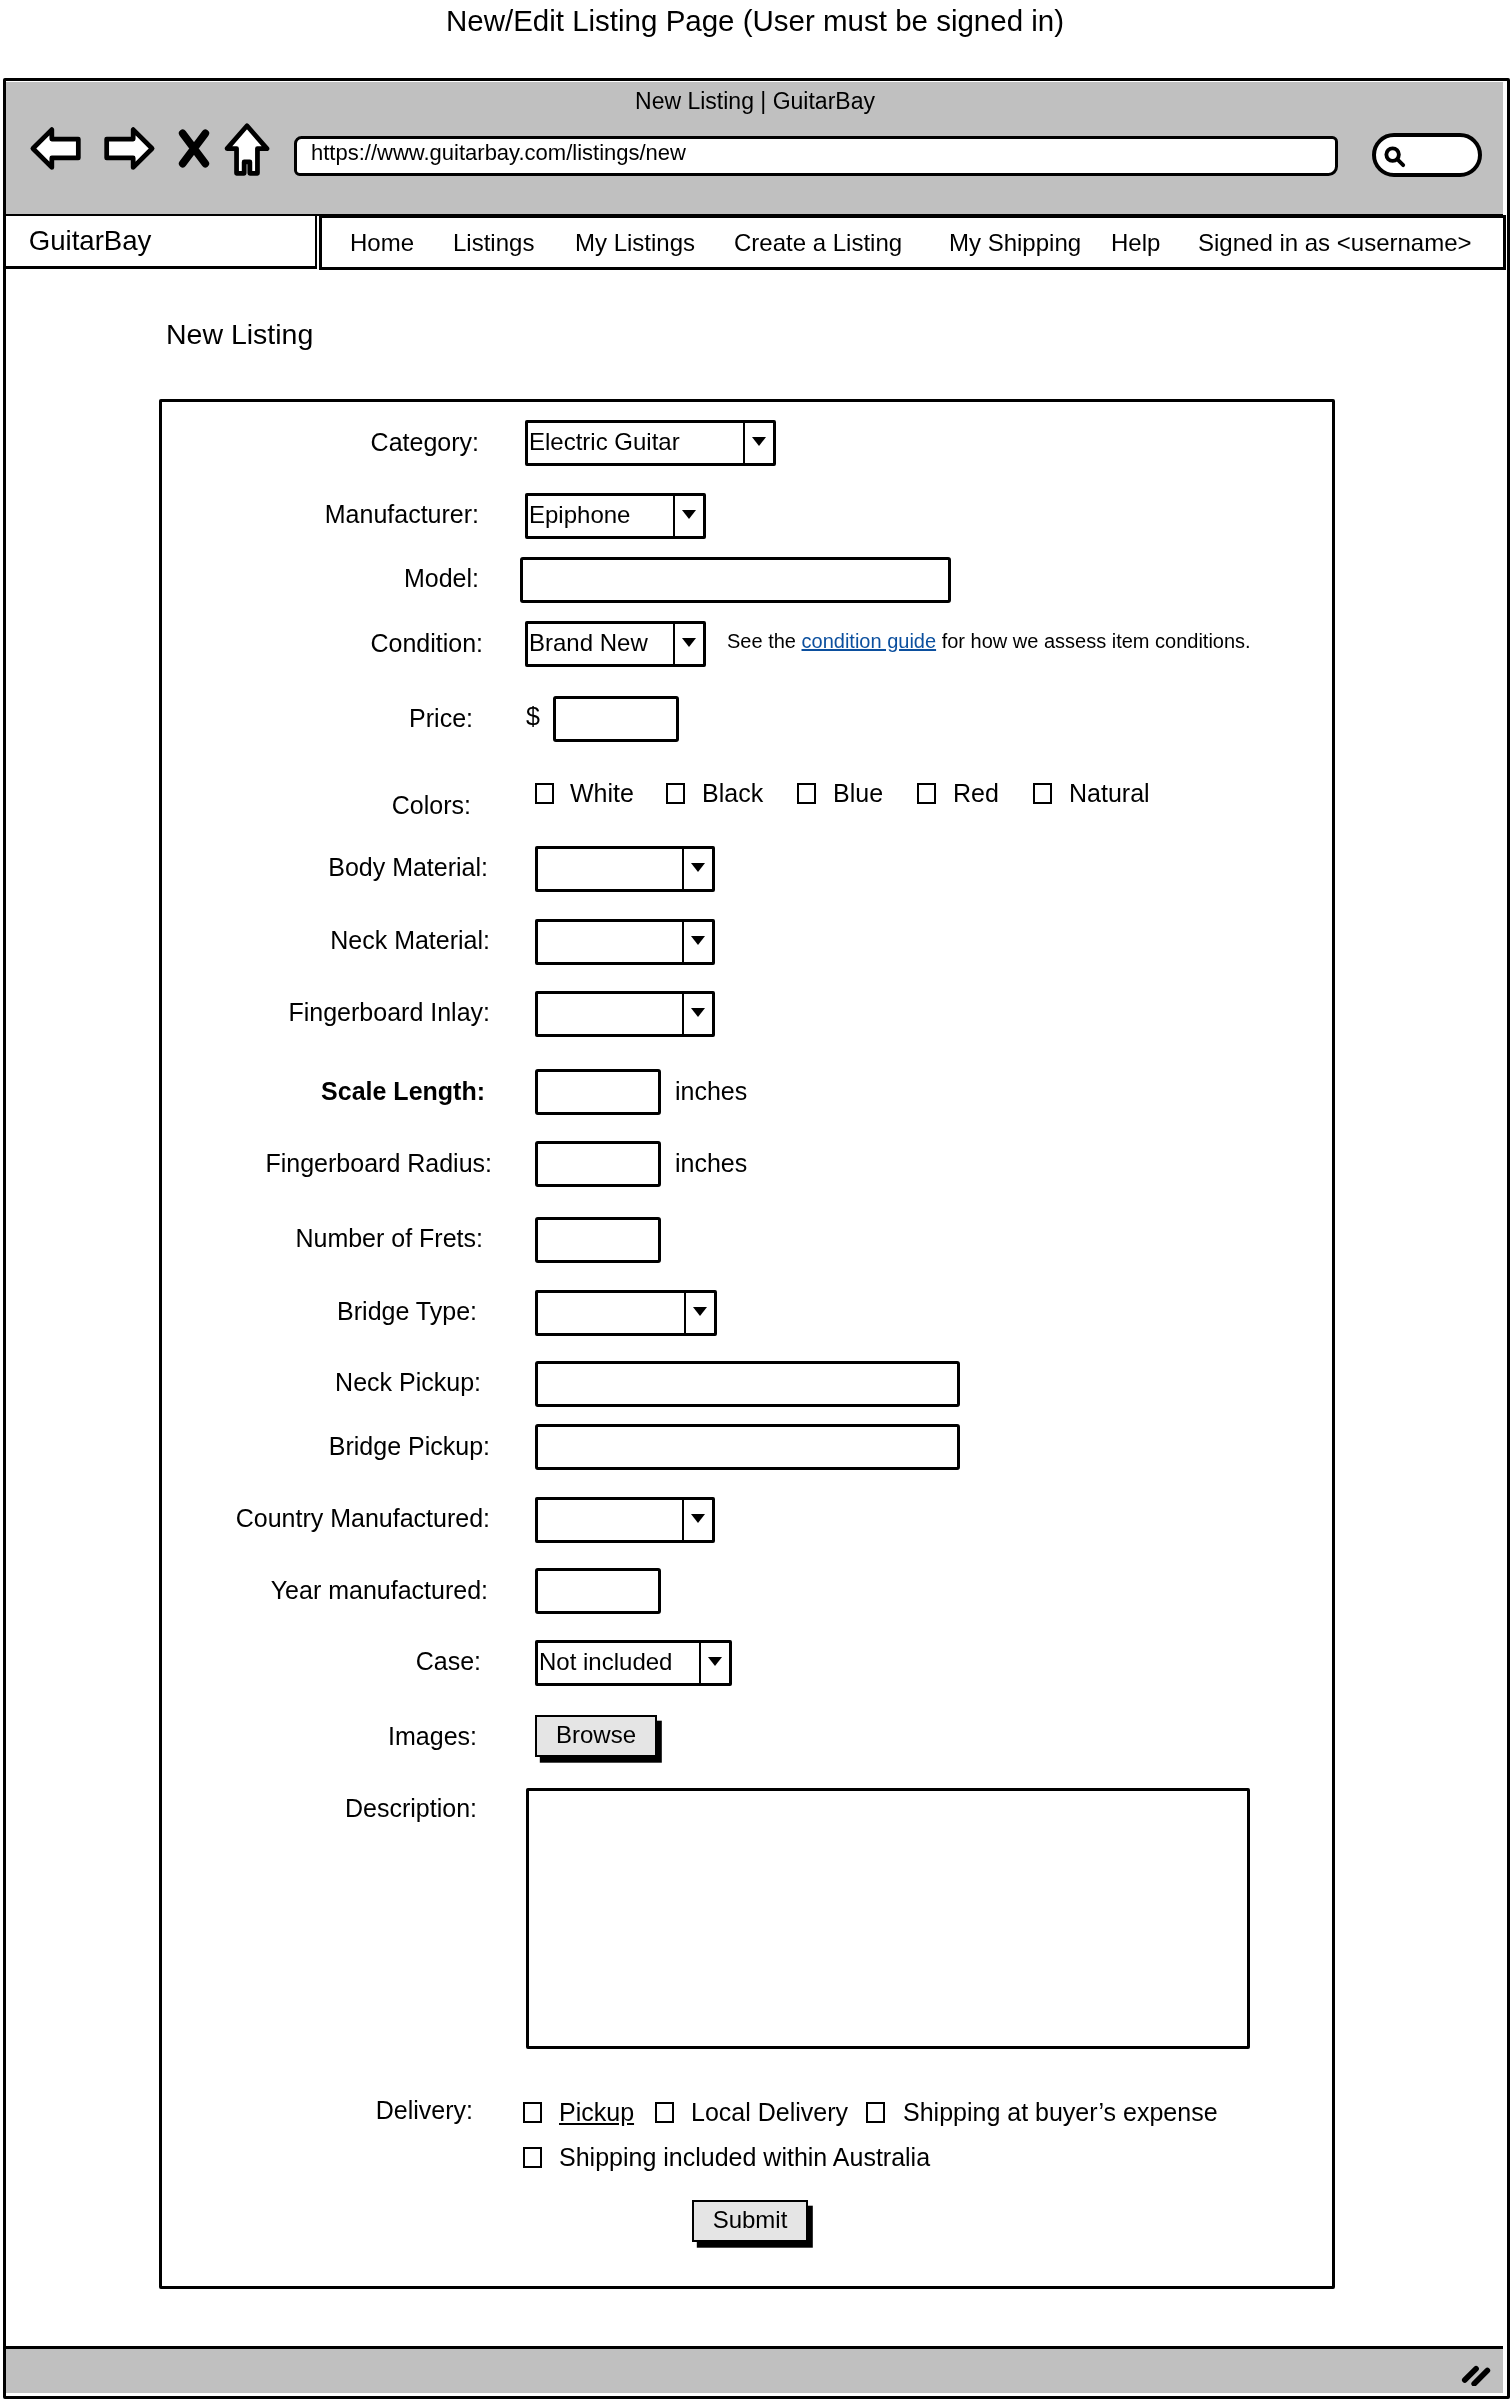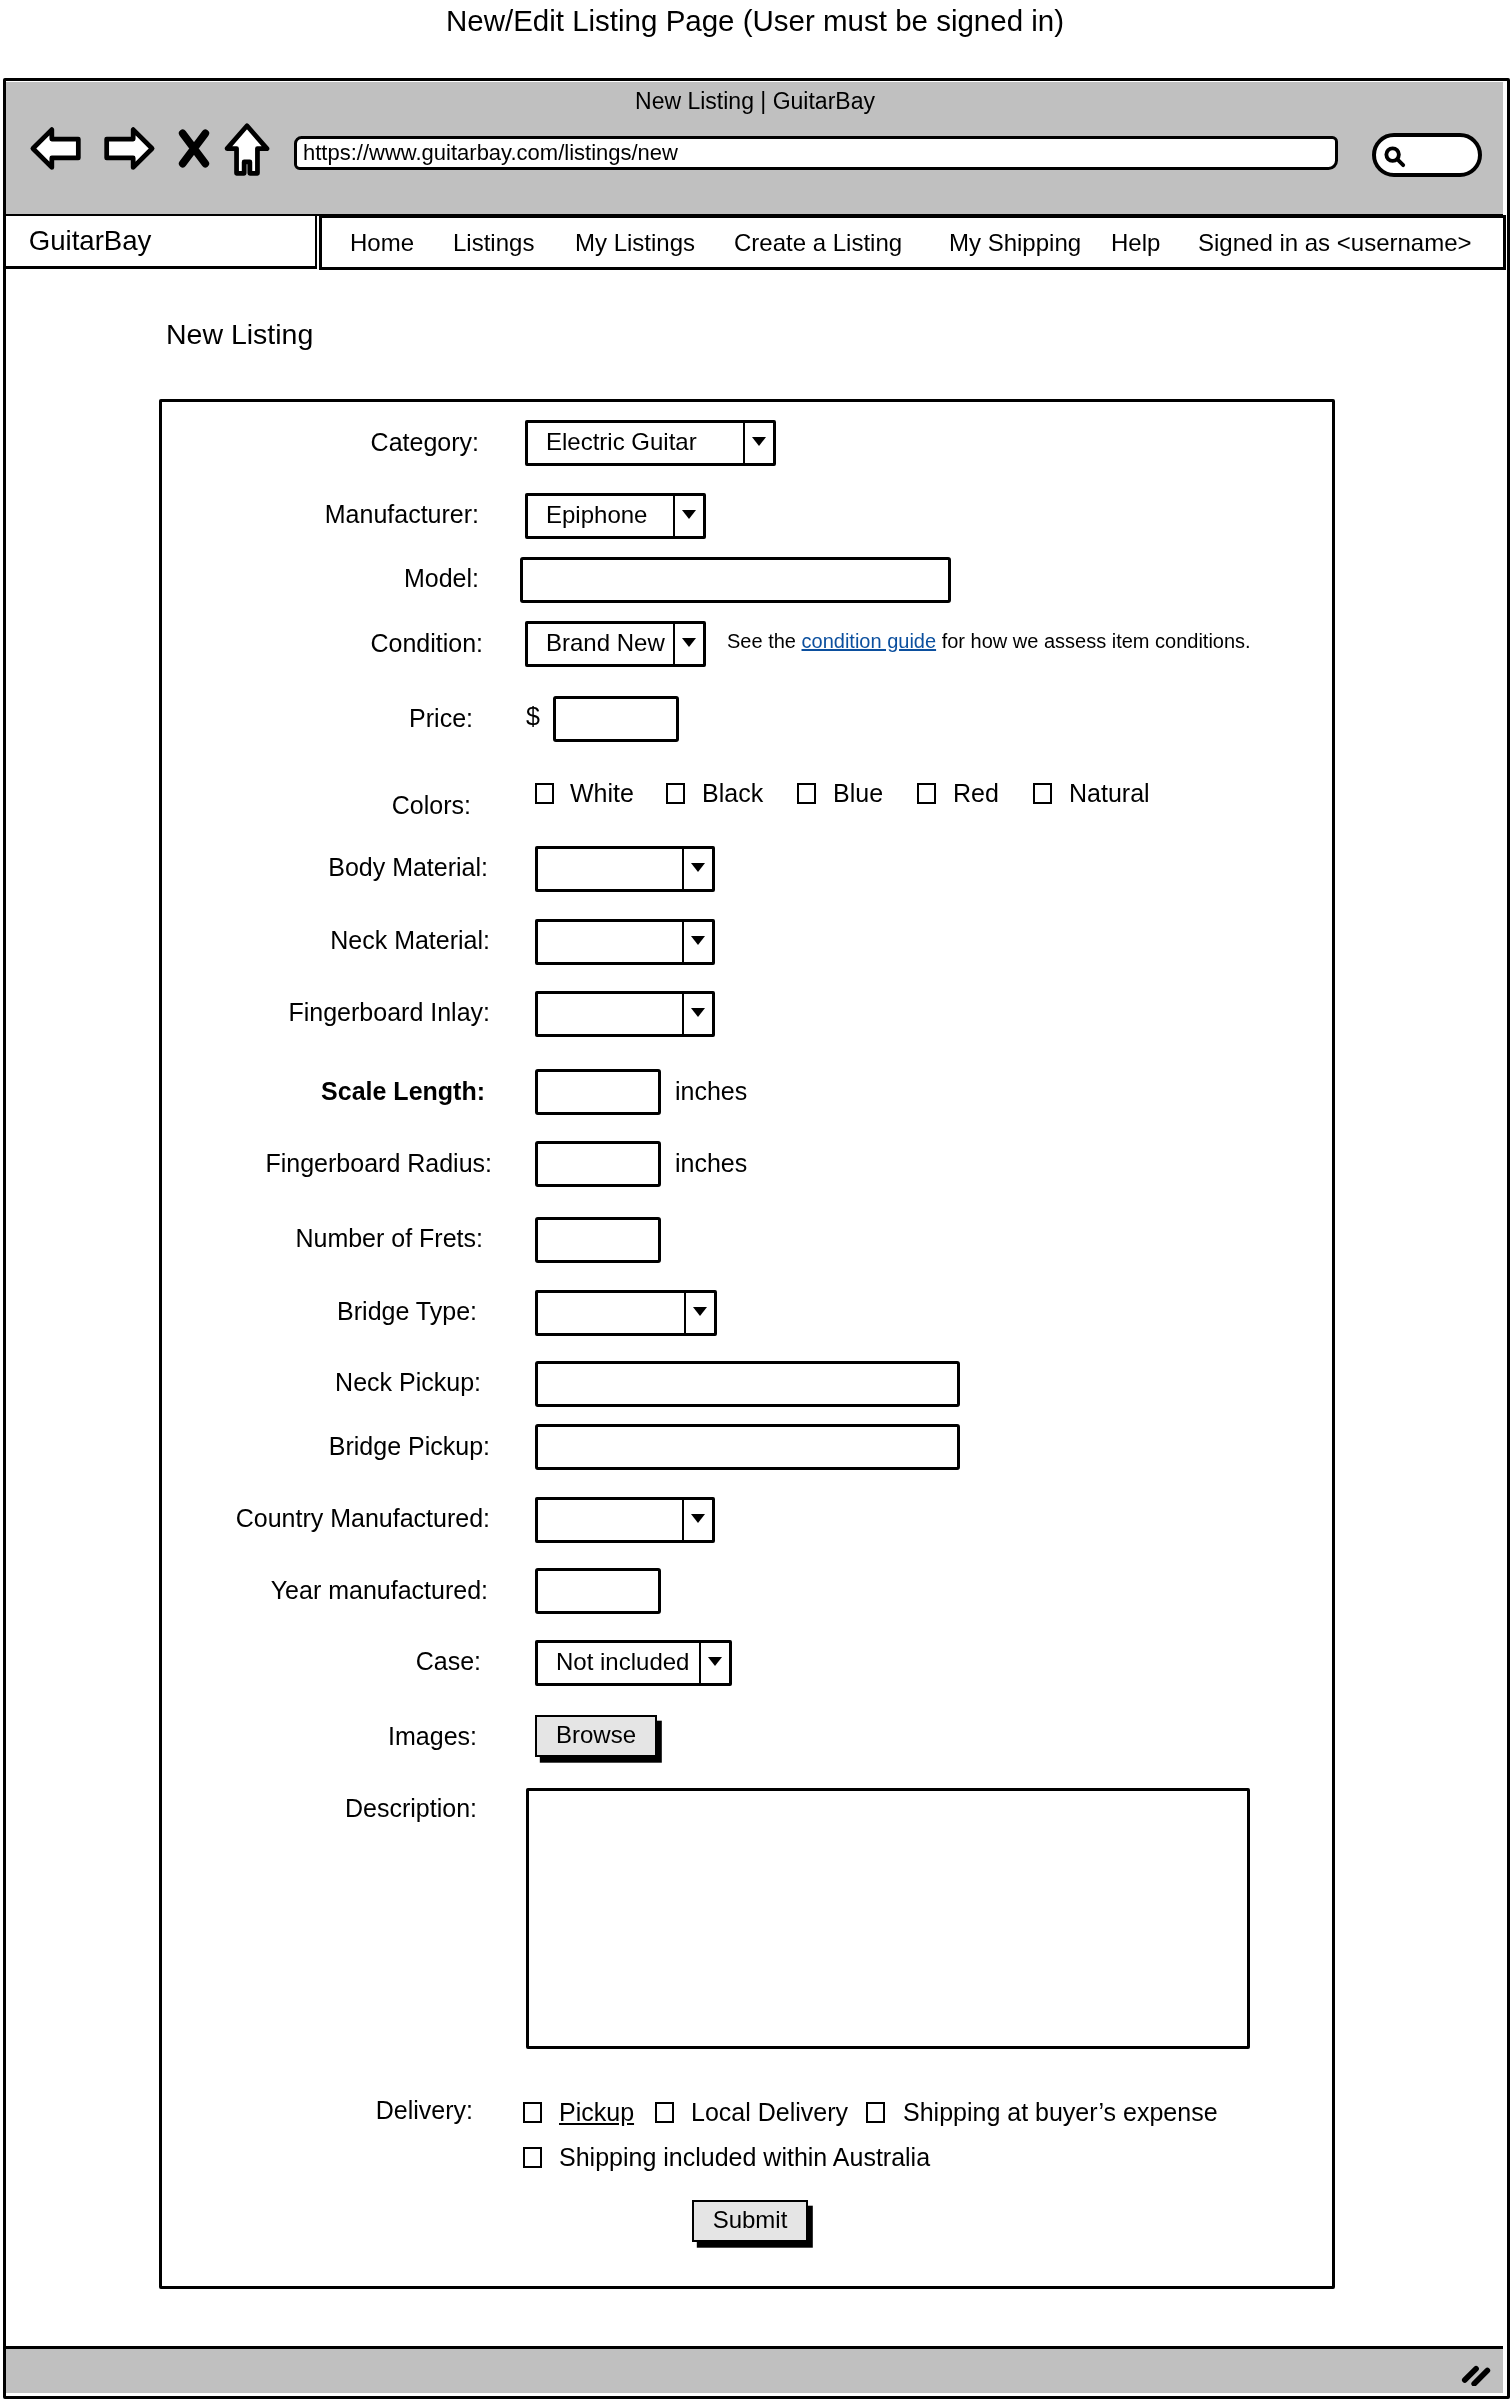--- a/index.html
+++ b/index.html
@@ -6,30 +6,30 @@
   body {
     width:1510px; height:2401px; position:relative; background:#ffffff;
     font-family:"Liberation Sans", sans-serif; color:#000; overflow:hidden;
   }
   .abs { position:absolute; }
   .page-title { left:0; width:1510px; top:3.8px; text-align:center; font-size:29.5px; }
   .window { left:2.9px; top:78px; width:1501px; height:2315px; border:3.8px solid #000; border-radius:1.9px; background:#fff; }
   .chrome { left:5.7px; top:82px; width:1497px; height:132px; background:#c0c0c0; border-bottom:2.9px solid #000; }
   .tab-title { left:0; width:1510px; top:88px; text-align:center; font-size:23px; }
   .nav-icon { top:122px; width:53px; height:53px; }
-  .url-bar { left:294px; top:136px; width:1044px; height:34px; background:#fff; border:3.8px solid #000; border-radius:7.6px 5.7px 9.5px 5.7px; box-sizing:border-box; font-size:22px; line-height:27px; padding-left:6px; }
+  .url-bar { left:294px; top:136px; width:1044px; height:40px; background:#fff; border:3.8px solid #000; border-radius:7.6px 5.7px 9.5px 5.7px; box-sizing:border-box; font-size:22px; line-height:27px; padding-left:14px; }
   .search-box { left:1372px; top:133px; width:110px; height:44px; background:#fff; border:4.8px solid #000; border-radius:23px; box-sizing:border-box; }
   .search-box svg { position:absolute; left:6.7px; top:7.6px; }
   .logo-box { left:5.7px; top:216px; width:311px; height:53px; border-right:2.9px solid #000; border-bottom:3.8px solid #000; box-sizing:border-box; font-size:27.6px; line-height:49px; padding-left:23px; }
   .navbar { left:319px; top:215px; width:1187px; height:55px; border:3.8px solid #000; box-sizing:border-box; }
   .nav-item { top:226px; font-size:24px; line-height:34px; cursor:pointer; }
   .heading { left:166px; top:318px; font-size:28.5px; }
   .form-panel { left:159px; top:399px; width:1176px; height:1890px; border:3.8px solid #000; box-sizing:border-box; border-radius:1.9px; }
   .label { width:323px; text-align:right; font-size:25px; line-height:32px; }
-  .select { height:46px; border:3.8px solid #000; box-sizing:border-box; background:#fff; border-radius:1.9px; font-size:24px; line-height:38px; padding-left:18px; cursor:pointer; }
+  .select { height:46px; border:3.8px solid #000; box-sizing:border-box; background:#fff; border-radius:1.9px; font-size:24px; line-height:38px; padding-left:1px; cursor:pointer; }
   .select .arrow-box { position:absolute; right:0; top:0; width:30px; height:100%; border-left:2.9px solid #000; box-sizing:border-box; }
   .select .arrow-box::after { content:""; position:absolute; left:6.7px; top:14.3px; border-left:7.6px solid transparent; border-right:7.6px solid transparent; border-top:9.5px solid #000; }
   .input { height:46px; border:3.8px solid #000; box-sizing:border-box; background:#fff; border-radius:2.9px; font-size:23px; }
   .text { font-size:25px; line-height:32px; }
   .note { font-size:20px; line-height:28.5px; }
   .note a { color:#0b4f9e; text-decoration:underline; cursor:pointer; }
   .checkbox { width:19px; height:21px; border:2.9px solid #000; box-sizing:border-box; background:#fff; cursor:pointer; }
   .button { border:2.9px solid #000; background:#e5e5e5; box-shadow:4.8px 5.7px 0 #000; font-size:24px; text-align:center; box-sizing:border-box; cursor:pointer; }
   .textarea { border:3.8px solid #000; box-sizing:border-box; background:#fff; border-radius:1.9px; }
   .footer { left:5.7px; top:2346px; width:1497px; height:47px; background:#c0c0c0; border-top:3.8px solid #000; box-sizing:border-box; }

